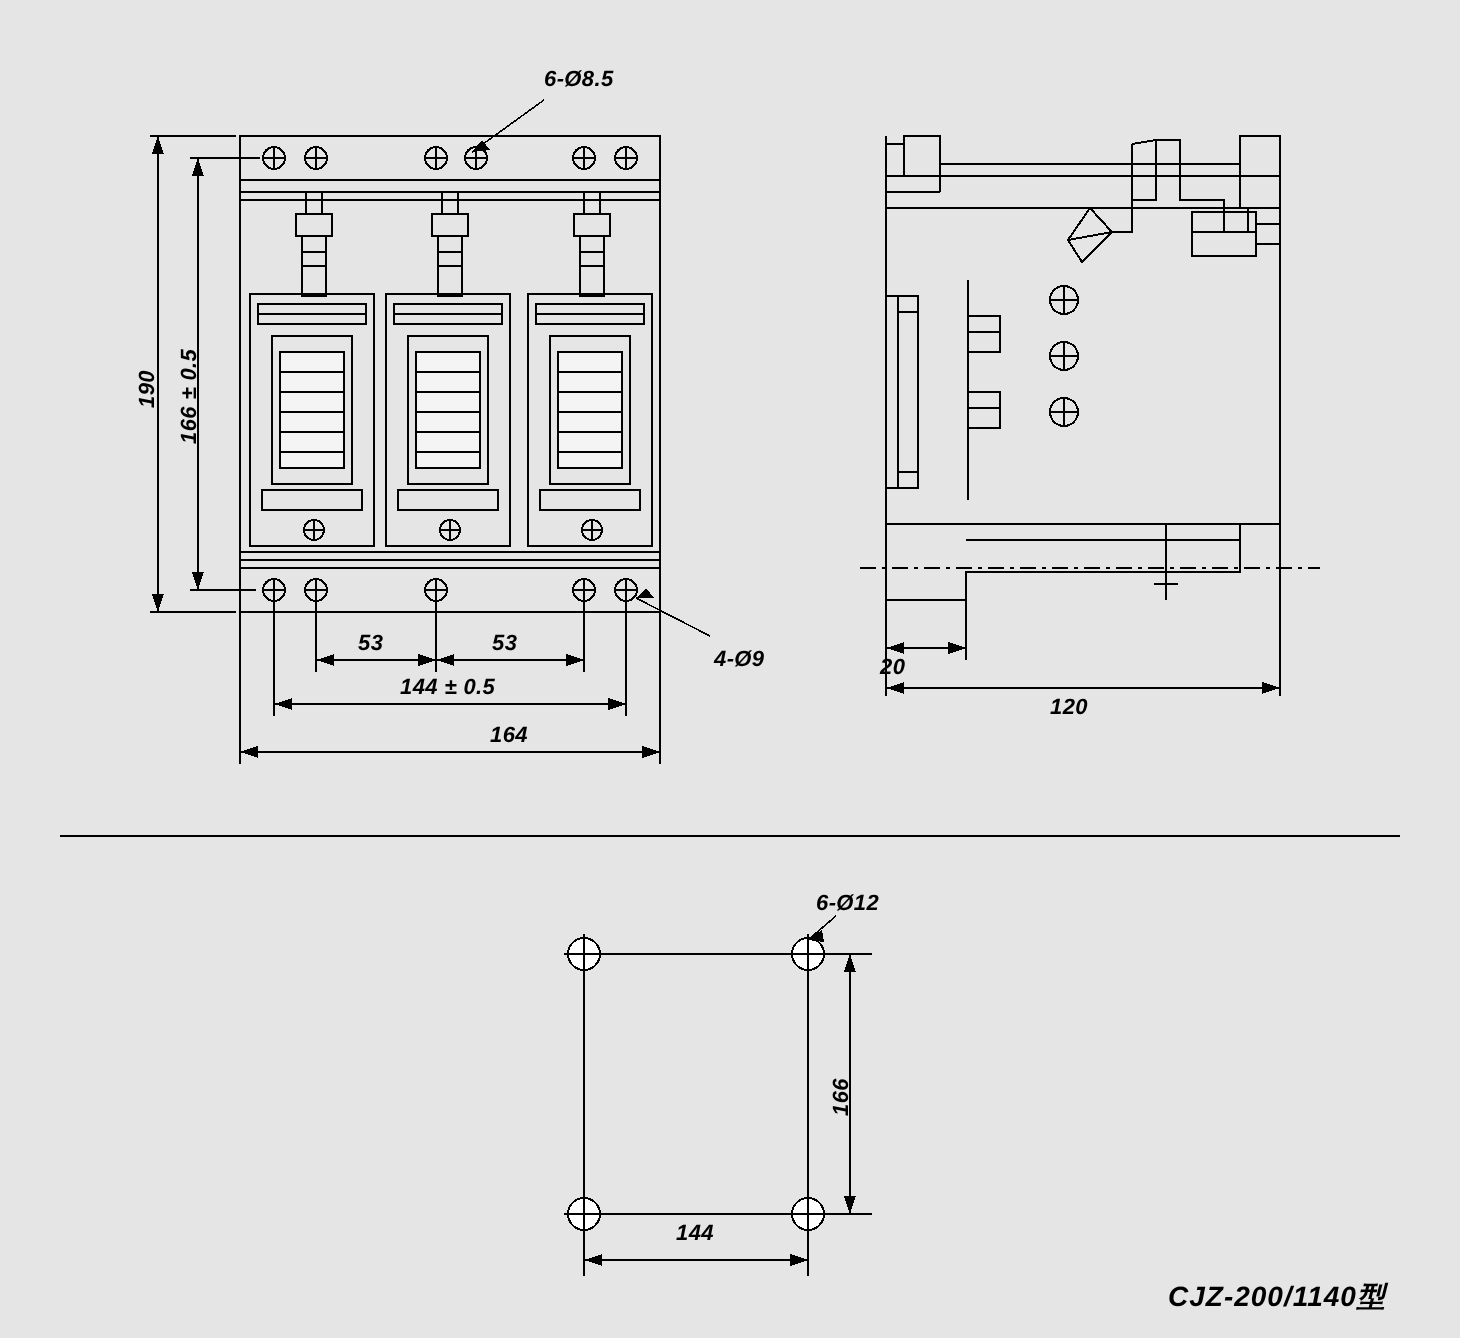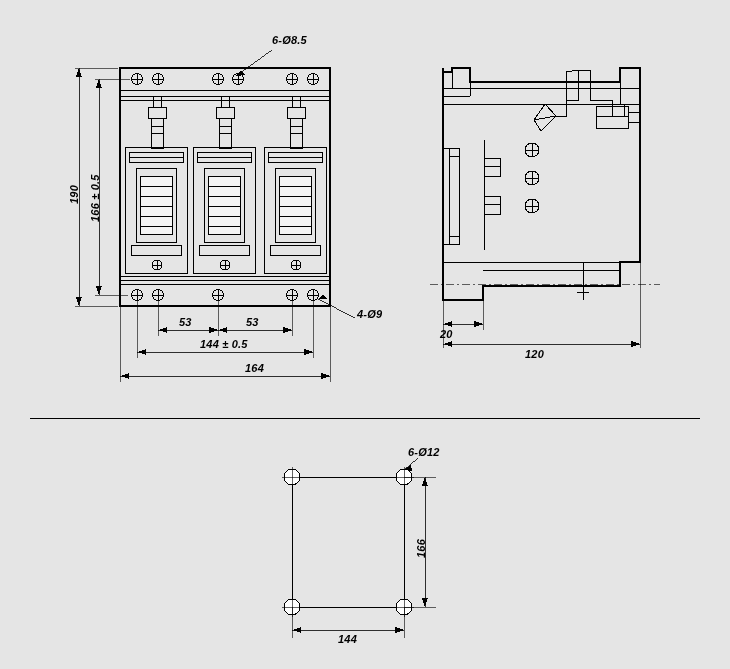--- a/index.html
+++ b/index.html
@@ -307,26 +307,27 @@
   <div class="lbl vert" style="left:89px; top:222px;">166 ± 0.5</div>
 
   <div class="lbl" style="left:179px; top:316px;">53</div>
 
   <div class="lbl" style="left:246px; top:316px;">53</div>
 
   <div class="lbl" style="left:200px; top:338px;">144 ± 0.5</div>
 
   <div class="lbl" style="left:205px; top:362px;margin-left:40px;">164</div>
 
-  <div class="lbl" style="left:357px; top:308px;">4-Ø9</div>
+  <div class="lbl" style="left:357px; top:324px;">4-Ø9</div>
 
   <div class="lbl" style="left:440px; top:328px;">20</div>
 
   <div class="lbl" style="left:525px; top:348px;">120</div>
 
   <div class="lbl" style="left:408px; top:446px;">6-Ø12</div>
 
   <div class="lbl vert" style="left:415px; top:558px;">166</div>
 
-  <div class="lbl" style="left:338px; top:633px;">144</div>
-
+  <div class="lbl" style="left:338px; top:611px;">144</div>
+
+  <div class="lbl model" style="left:584px; top:640px;">CJZ-200/1140型</div>
 
 </div>
 
 </body></html>

